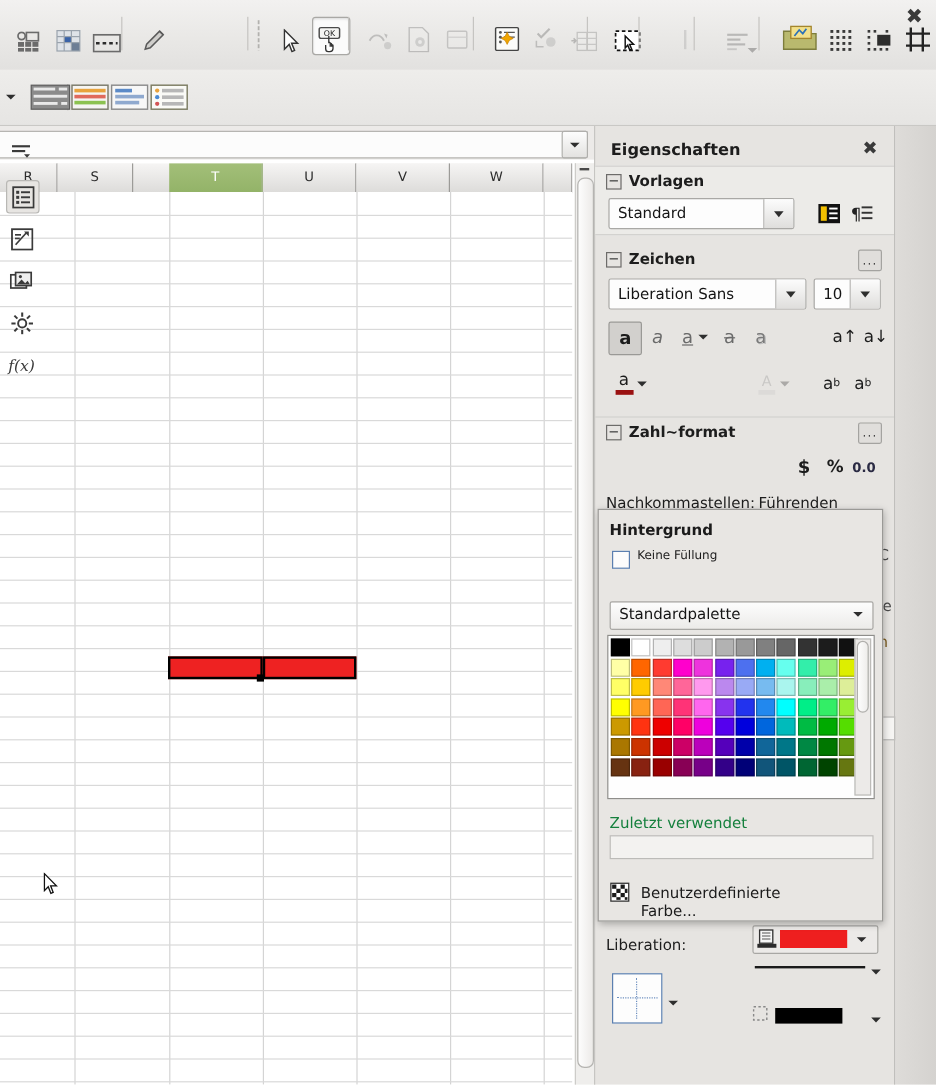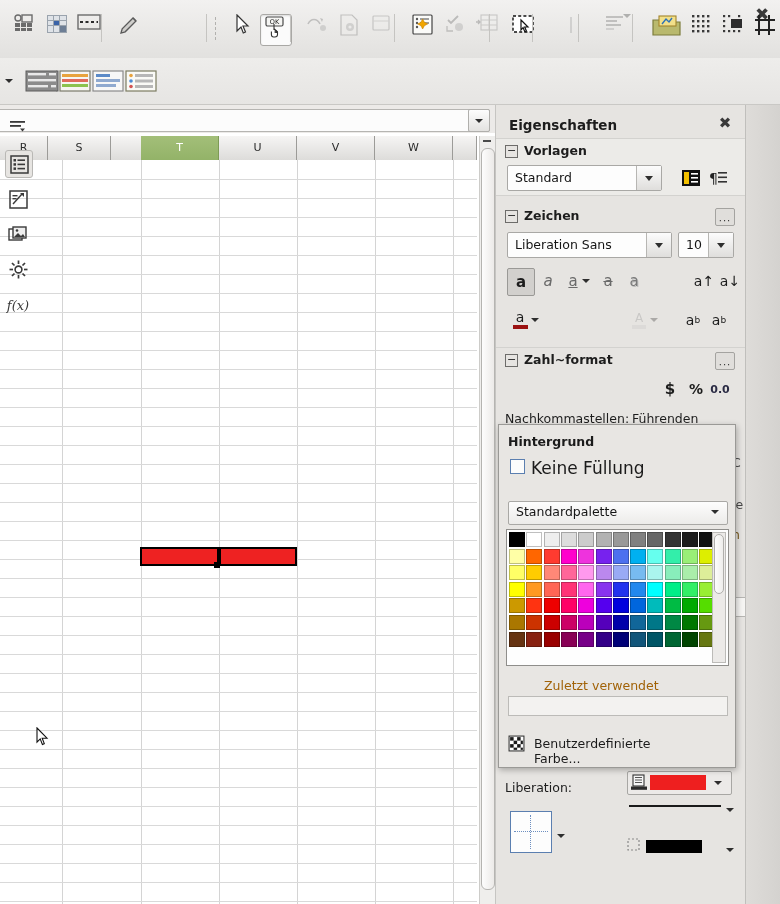--- a/index.html
+++ b/index.html
@@ -16,21 +16,21 @@
   #toolbar1{left:0;top:0;width:780px;height:58px;
     background:linear-gradient(to bottom,#f2f1f0 0%,#e9e8e6 55%,#e2e1df 100%);
     border-bottom:1px solid #cfcecb;}
   #toolbar2{left:0;top:58px;width:780px;height:46px;
     background:linear-gradient(to bottom,#eeedeb 0%,#e6e5e3 100%);
     border-bottom:1px solid #c9c8c5;}
   #win-close{right:8px;top:4px;width:20px;height:20px;color:#3a3a3a;
     font-size:17px;font-weight:bold;line-height:20px;text-align:center;cursor:pointer;}
 
   .tb-item{position:absolute;width:30px;height:30px;top:14px;
-    display:flex;align-items:flex-start;justify-content:center;border-radius:3px;cursor:pointer;}
+    display:flex;align-items:flex-end;justify-content:center;border-radius:3px;cursor:pointer;}
   .tb-item.pressed{background:#fbfbfb;border:1px solid #a9a8a5;
     box-shadow:inset 0 1px 2px rgba(0,0,0,.13);}
   .tb-sep{position:absolute;top:14px;width:1px;height:28px;background:#c5c4c1;}
   .tb-dots{position:absolute;top:16px;width:3px;height:26px;
     background-image:radial-gradient(#b2b1ae 40%,transparent 41%);
     background-size:3px 5px;background-repeat:repeat-y;}
   .tb-dim{opacity:.32;}
 
   .tb2-item{position:absolute;width:30px;height:26px;top:68px;
     display:flex;align-items:center;justify-content:center;cursor:pointer;}
@@ -97,35 +97,35 @@
     justify-content:center;cursor:pointer;border-radius:2px;font-size:15px;color:#1c1c1c;}
   .fbtn.on{background:#d2d0cd;border:1px solid #9a9996;}
   .lbl{position:absolute;font-size:12.5px;color:#1d1d1d;}
 
   
   #popup{left:498px;top:424px;width:236px;height:342px;background:#e8e6e3;
     border:1px solid #9a9996;box-shadow:1px 2px 6px rgba(0,0,0,.28);}
   #pop-title{position:absolute;left:9px;top:9px;font-size:12.5px;font-weight:bold;color:#1b1b1b;}
   #nofill-box{position:absolute;left:11px;top:34px;width:13px;height:13px;background:#fcfcfc;
     border:1px solid #5b7fb0;cursor:pointer;}
-  #nofill-lbl{position:absolute;left:32px;top:33px;font-size:17px;color:#1b1b1b;}
+  #nofill-lbl{position:absolute;left:32px;top:33px;font-size:10px;color:#1b1b1b;}
   #palette-combo{position:absolute;left:9px;top:76px;width:218px;height:22px;
     background:linear-gradient(to bottom,#fdfdfd,#ecebe9);border:1px solid #a9a8a5;border-radius:2px;}
   #palette-combo .t{position:absolute;left:7px;top:0;line-height:20px;font-size:12.5px;color:#151515;}
   #palette-combo .c{position:absolute;right:8px;top:8px;}
   #swatch-area{position:absolute;left:7px;top:104px;width:221px;height:135px;
     background:#fefefe;border:1px solid #8f8e8b;}
   #swatch-grid{position:absolute;left:2px;top:2px;}
   .sw{position:absolute;width:16px;height:15px;border:1px solid rgba(0,0,0,.25);
     box-sizing:border-box;cursor:pointer;}
   #sw-scroll{position:absolute;right:2px;top:2px;width:12px;height:129px;background:#eceae8;
     border:1px solid #bcbbb8;}
   #sw-thumb{position:absolute;left:1px;top:1px;width:8px;height:58px;border-radius:5px;
     background:linear-gradient(to right,#fdfdfd,#eeedeb);border:1px solid #b0afac;}
-  #recent-lbl{position:absolute;left:9px;top:253px;font-size:12.5px;color:#a16207;margin-left:36px;}
+  #recent-lbl{position:absolute;left:9px;top:253px;font-size:12.5px;color:#15803d;}
   #recent-box{position:absolute;left:9px;top:271px;width:218px;height:18px;background:#f3f2f0;
     border:1px solid #bcbbb8;}
   #custom-row{position:absolute;left:9px;top:310px;height:20px;cursor:pointer;}
   #custom-lbl{position:absolute;left:26px;top:1px;font-size:12.5px;color:#1b1b1b;}
 
   
   #rail{left:745px;top:105px;width:35px;height:799px;
     background:linear-gradient(to right,#dedcd9,#d4d2cf);border-left:1px solid #c0bfbc;}
   .rail-item{position:absolute;left:5px;width:26px;height:26px;display:flex;
     align-items:center;justify-content:center;cursor:pointer;border-radius:3px;}

